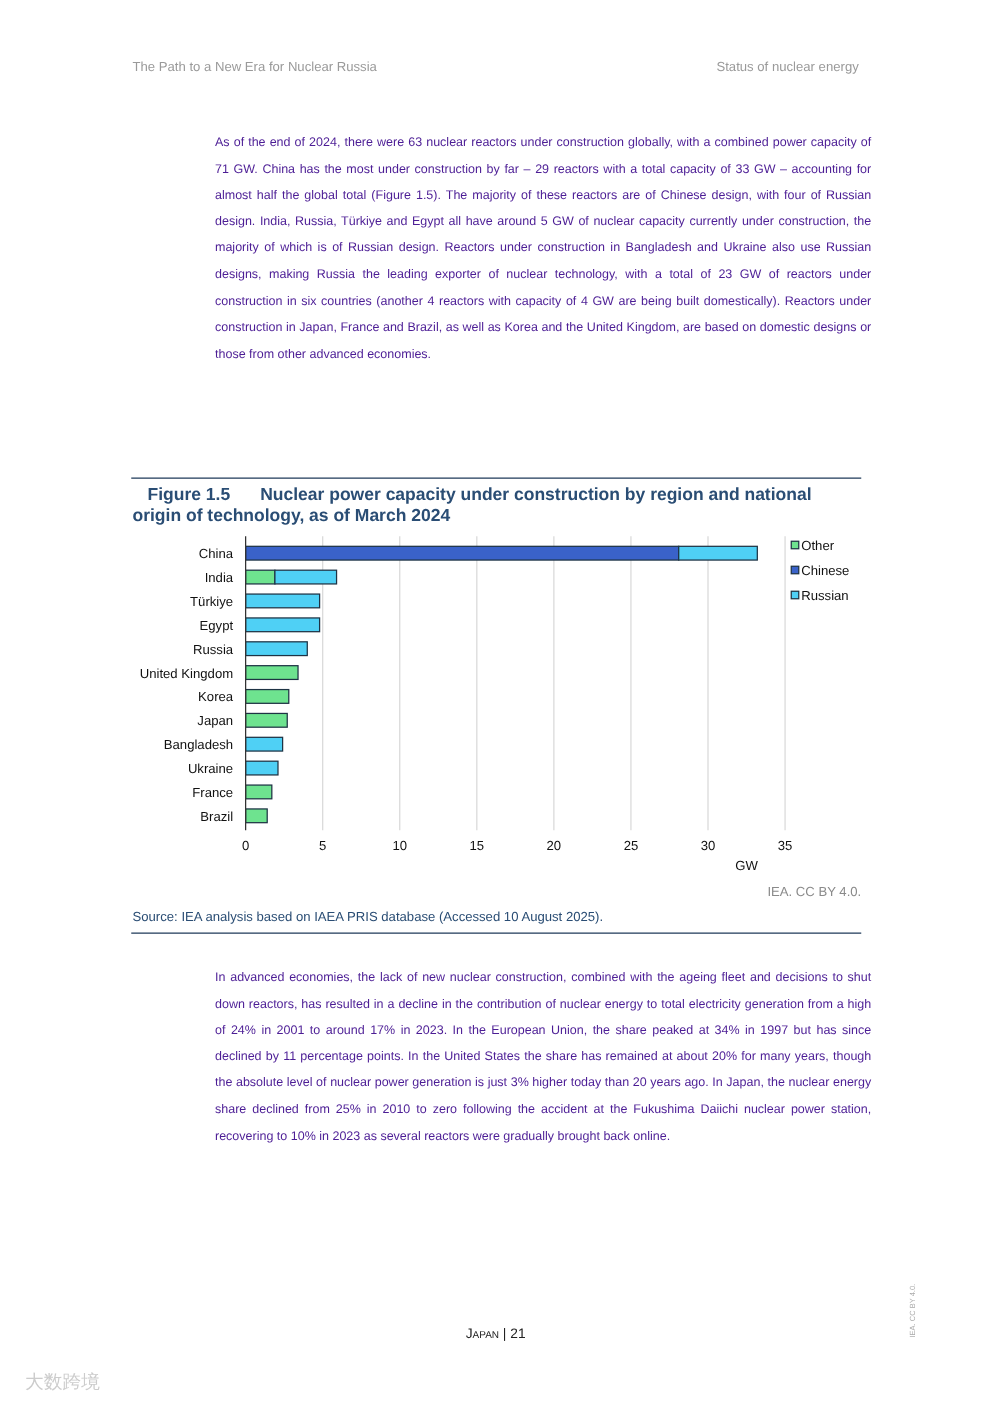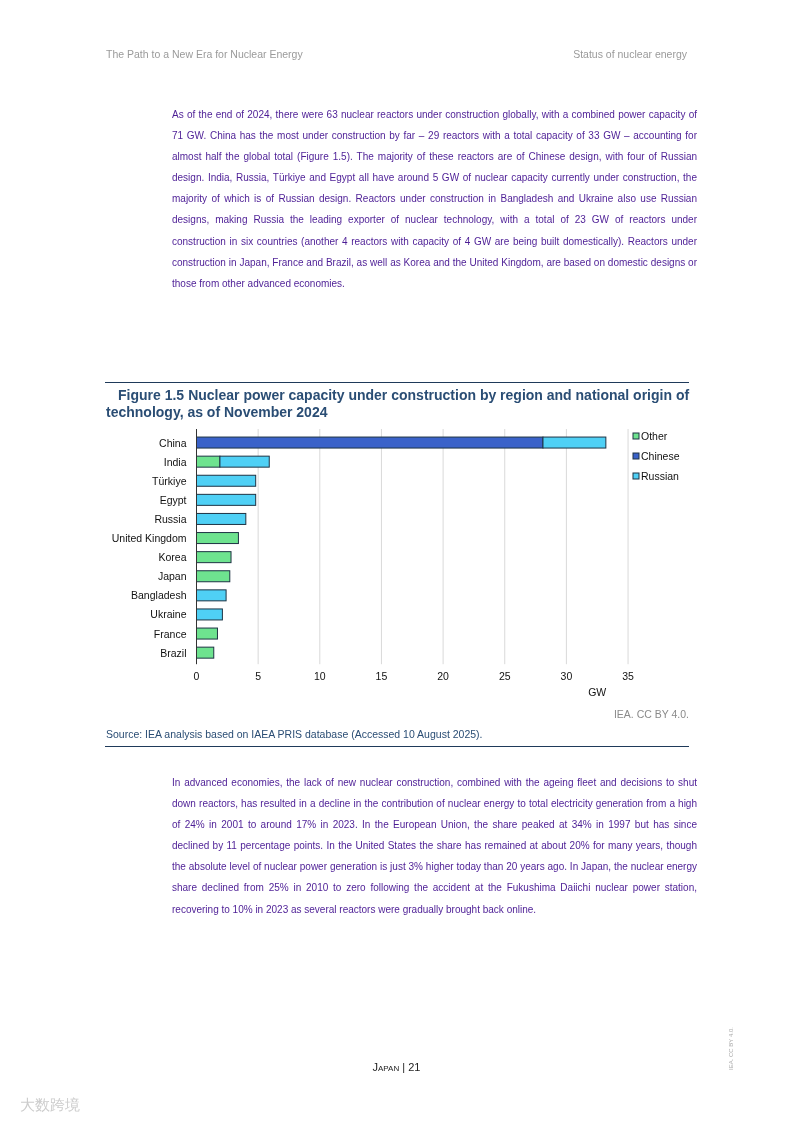--- a/index.html
+++ b/index.html
@@ -5,41 +5,41 @@
   html, body { margin:0; padding:0; background:#fff; }
   body { width:793px; height:1121px; position:relative; overflow:hidden; font-family:"Liberation Sans", sans-serif; color:#1a1a1a; }
   .hdr { position:absolute; top:48px; font-size:10.5px; color:#9a9a9a; }
   .hdr.left { left:106px; }
   .hdr.right { right:106px; }
   .para { position:absolute; left:172px; width:525px; font-size:10px; line-height:21.1px; text-align:justify; color:#4c1d95; }
   #p1 { top:104px; }
   #p2 { top:772px; }
   .rule { position:absolute; left:105px; width:584px; height:1px; background:#1f3a5a; }
   .figtitle { position:absolute; left:106px; top:387px; width:585px; font-size:14px; font-weight:bold; color:#2a4d74; line-height:17px; }
-  .figtitle .lbl { margin-right:4px;padding-left:12px; }
+  .figtitle .lbl { margin-right:24px;padding-left:12px; }
   .fignote { position:absolute; right:104px; top:708px; font-size:10.5px; color:#8a8a8a; }
   .source { position:absolute; left:106px; top:728px; font-size:10.5px; color:#2a4d74; }
   .pagenum { position:absolute; left:0; width:793px; top:1061px; text-align:center; font-size:11px; color:#222; }
   .pagenum .sc { font-variant:small-caps; }
   .vert { position:absolute; left:728px; top:1070px; transform:rotate(-90deg); transform-origin:left top; font-size:6px; color:#aaa; white-space:nowrap; }
   .wm { position:absolute; left:8px; top:1096px; font-size:15px; color:#ccc;margin-left:12px; }
   #chart { position:absolute; left:100px; top:425px; }
   #chart text { font-family:"Liberation Sans", sans-serif; font-size:10.5px; fill:#111; }
 </style>
 </head>
 <body>
 
-<div class="hdr left">The Path to a New Era for Nuclear Energy</div>
+<div class="hdr left">The Path to a New Era for Nuclear Russia</div>
 <div class="hdr right">Status of nuclear energy</div>
 
 <div class="para" id="p1">As of the end of 2024, there were 63 nuclear reactors under construction globally, with a combined power capacity of 71 GW. China has the most under construction by far – 29 reactors with a total capacity of 33 GW – accounting for almost half the global total (Figure 1.5). The majority of these reactors are of Chinese design, with four of Russian design. India, Russia, Türkiye and Egypt all have around 5 GW of nuclear capacity currently under construction, the majority of which is of Russian design. Reactors under construction in Bangladesh and Ukraine also use Russian designs, making Russia the leading exporter of nuclear technology, with a total of 23 GW of reactors under construction in six countries (another 4 reactors with capacity of 4 GW are being built domestically). Reactors under construction in Japan, France and Brazil, as well as Korea and the United Kingdom, are based on domestic designs or those from other advanced economies.</div>
 
 <div class="rule" style="top:382px"></div>
 <div class="figtitle">
-  <span class="lbl">Figure 1.5</span><span>Nuclear power capacity under construction by region and national origin of technology, as of November 2024</span>
+  <span class="lbl">Figure 1.5</span><span>Nuclear power capacity under construction by region and national origin of technology, as of March 2024</span>
 </div>
 
 <svg id="chart" width="600" height="275">
     <text x="96.5" y="255.20000000000002" text-anchor="middle">0</text>
     <line x1="158.15" x2="158.15" y1="4" y2="239.20000000000002" stroke="#d9d9d9" stroke-width="1"></line>
     <text x="158.15" y="255.20000000000002" text-anchor="middle">5</text>
     <line x1="219.8" x2="219.8" y1="4" y2="239.20000000000002" stroke="#d9d9d9" stroke-width="1"></line>
     <text x="219.8" y="255.20000000000002" text-anchor="middle">10</text>
     <line x1="281.45" x2="281.45" y1="4" y2="239.20000000000002" stroke="#d9d9d9" stroke-width="1"></line>
     <text x="281.45" y="255.20000000000002" text-anchor="middle">15</text>

